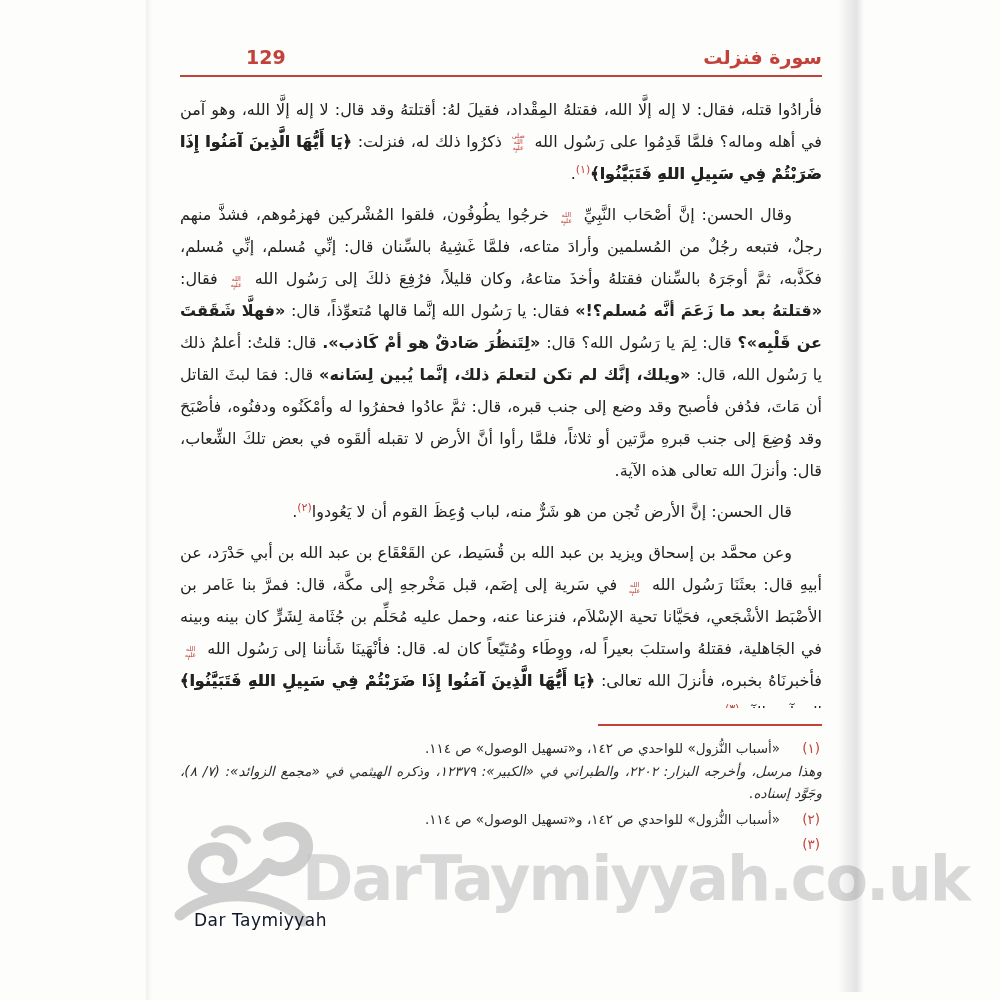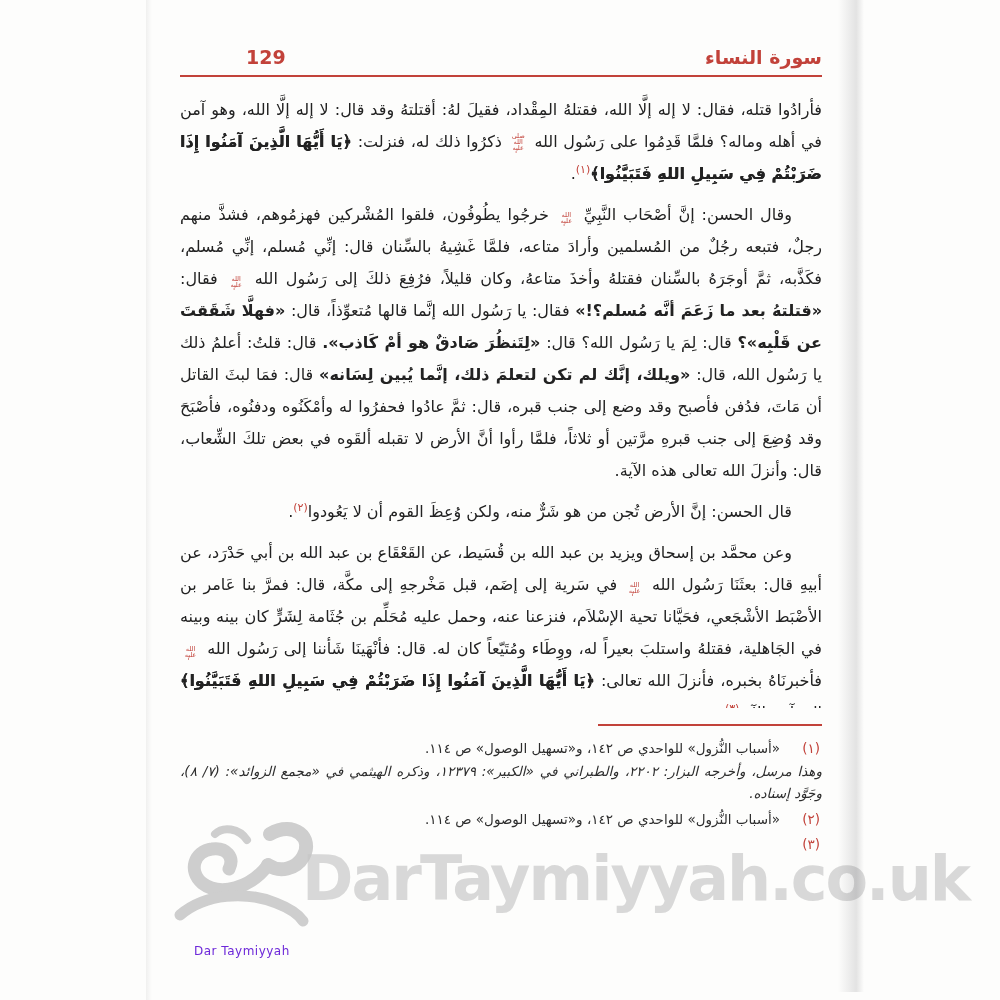--- a/index.html
+++ b/index.html
@@ -29,22 +29,22 @@
   }
   
   .watermark{
     position:absolute;left:302px;top:842px;z-index:1;
     font-size:62px;font-weight:bold;letter-spacing:-2px;white-space:nowrap;
     color:var(--watermark);opacity:.62;
     font-family:"DejaVu Sans",sans-serif;
   }
   .logo{position:absolute;left:150px;top:818px;z-index:1;opacity:.85;}
   .logo-caption{
-    position:absolute;left:194px;top:944px;z-index:1;
-    font-size:12px;color:#6d28d9;letter-spacing:.5px;
+    position:absolute;left:194px;top:910px;z-index:1;
+    font-size:17px;color:#0f172a;letter-spacing:.5px;
   }
   
   .content{
     position:absolute;left:180px;top:46px;width:642px;z-index:4;
     color:var(--ink);
   }
   .header{
     display:flex;justify-content:space-between;align-items:baseline;
     direction:rtl;padding-left:66px;
     color:var(--accent);font-weight:bold;font-size:19px;
@@ -88,29 +88,29 @@
       <path d="M120 16 C144 2 164 20 153 39 C146 51 130 55 118 47" stroke-width="14"></path>
       <path d="M118 47 C101 70 70 79 52 65 C38 53 44 33 62 31 C76 29 85 39 79 51" stroke-width="13"></path>
       <path d="M30 97 C56 75 96 73 126 85 C139 90 149 97 153 103" stroke-width="11"></path>
       <path d="M97 22 C89 10 73 8 65 16" stroke-width="8"></path>
     </g>
   </svg>
   <div class="logo-caption">Dar Taymiyyah</div>
 
   <div class="content">
     <div class="header">
-      <span class="surah">سورة النساء</span>
+      <span class="surah">سورة فنزلت</span>
       <span class="pnum">129</span>
     </div>
     <div class="rule"></div>
 
     <div id="body" class="body">
         <div class="para"><span class="run run-n">فأرادُوا قتله، فقال: لا إله إلَّا الله، فقتلهُ المِقْداد، فقيلَ لهُ: أقتلتهُ وقد قال: لا إله إلَّا الله، وهو آمن في أهله وماله؟ فلمَّا قَدِمُوا على رَسُول الله </span><span class="run run-saw">صلى الله عليه وسلم</span><span class="run run-n"> ذكرُوا ذلك له، فنزلت: </span><span class="run run-q">﴿يَا أَيُّهَا الَّذِينَ آمَنُوا إِذَا ضَرَبْتُمْ فِي سَبِيلِ اللهِ فَتَبَيَّنُوا﴾</span><span class="run run-fnref">(١)</span><span class="run run-n">.</span></div>
         <div class="para"><span class="run run-n">وقال الحسن: إنَّ أصْحَاب النَّبِيِّ </span><span class="run run-saw">صلى الله عليه وسلم</span><span class="run run-n"> خرجُوا يطُوفُون، فلقوا المُشْركين فهزمُوهم، فشذَّ منهم رجلٌ، فتبعه رجُلٌ من المُسلمين وأرادَ متاعه، فلمَّا غَشِيهُ بالسِّنان قال: إنِّي مُسلم، إنِّي مُسلم، فكَذَّبه، ثمَّ أوجَرَهُ بالسِّنان فقتلهُ وأخذَ متاعهُ، وكان قليلاً، فرُفِعَ ذلكَ إلى رَسُول الله </span><span class="run run-saw">صلى الله عليه وسلم</span><span class="run run-n"> فقال: </span><span class="run run-b">«قتلتهُ بعد ما زَعَمَ أنَّه مُسلم؟!»</span><span class="run run-n"> فقال: يا رَسُول الله إنَّما قالها مُتعوِّذاً، قال: </span><span class="run run-b">«فهلَّا شَقَقتَ عن قَلْبِه»؟</span><span class="run run-n"> قال: لِمَ يا رَسُول الله؟ قال: </span><span class="run run-b">«لِتَنظُرَ صَادقٌ هو أمْ كَاذب».</span><span class="run run-n"> قال: قلتُ: أعلمُ ذلك يا رَسُول الله، قال: </span><span class="run run-b">«ويلك، إنَّك لم تكن لتعلمَ ذلك، إنَّما يُبين لِسَانه»</span><span class="run run-n"> قال: فمَا لبثَ القاتل أن مَاتَ، فدُفن فأصبح وقد وضع إلى جنب قبره، قال: ثمَّ عادُوا فحفرُوا له وأمْكَنُوه ودفنُوه، فأصْبَحَ وقد وُضِعَ إلى جنب قبرهِ مرَّتين أو ثلاثاً، فلمَّا رأوا أنَّ الأرض لا تقبله ألقَوه في بعض تلكَ الشِّعاب، قال: وأنزلَ الله تعالى هذه الآية.</span></div>
-        <div class="para"><span class="run run-n">قال الحسن: إنَّ الأرض تُجن من هو شَرٌّ منه، ولكن وُعِظَ القوم أن لا يَعُودوا</span><span class="run run-fnref">(٢)</span><span class="run run-n">.</span></div>
+        <div class="para"><span class="run run-n">قال الحسن: إنَّ الأرض تُجن من هو شَرٌّ منه، لباب وُعِظَ القوم أن لا يَعُودوا</span><span class="run run-fnref">(٢)</span><span class="run run-n">.</span></div>
         <div class="para"><span class="run run-n">وعن محمَّد بن إسحاق ويزيد بن عبد الله بن قُسَيط، عن القَعْقَاع بن عبد الله بن أبي حَدْرَد، عن أبيهِ قال: بعثَنَا رَسُول الله </span><span class="run run-saw">صلى الله عليه وسلم</span><span class="run run-n"> في سَرية إلى إضَم، قبل مَخْرجهِ إلى مكَّة، قال: فمرَّ بنا عَامر بن الأضْبَط الأشْجَعي، فحَيَّانا تحية الإسْلاَم، فنزعنا عنه، وحمل عليه مُحَلِّم بن جُثَامة لِشَرٍّ كان بينه وبينه في الجَاهلية، فقتلهُ واستلبَ بعيراً له، ووِطَاء ومُتَيّعاً كان له. قال: فأنْهَينَا شَأننا إلى رَسُول الله </span><span class="run run-saw">صلى الله عليه وسلم</span><span class="run run-n"> فأخبرنَاهُ بخبره، فأنزلَ الله تعالى: </span><span class="run run-q">﴿يَا أَيُّهَا الَّذِينَ آمَنُوا إِذَا ضَرَبْتُمْ فِي سَبِيلِ اللهِ فَتَبَيَّنُوا﴾</span><span class="run run-n"> إلى آخر الآية</span><span class="run run-fnref">(٣)</span><span class="run run-n">.</span></div>
       </div>
 
     <div class="fn-rule"></div>
     <div id="footnotes" class="footnotes">
         <div class="footnote">
           <span class="fn-num">(١)</span>
           <div class="fn-part">«أسباب النُّزول» للواحدي ص ١٤٢، و«تسهيل الوصول» ص ١١٤.</div>
           <div class="fn-part fn-cont">وهذا مرسل، وأخرجه البزار: ٢٢٠٢، والطبراني في «الكبير»: ١٢٣٧٩، وذكره الهيثمي في «مجمع الزوائد»: (٧/ ٨)، وجَوَّد إسناده.</div>
         </div>

